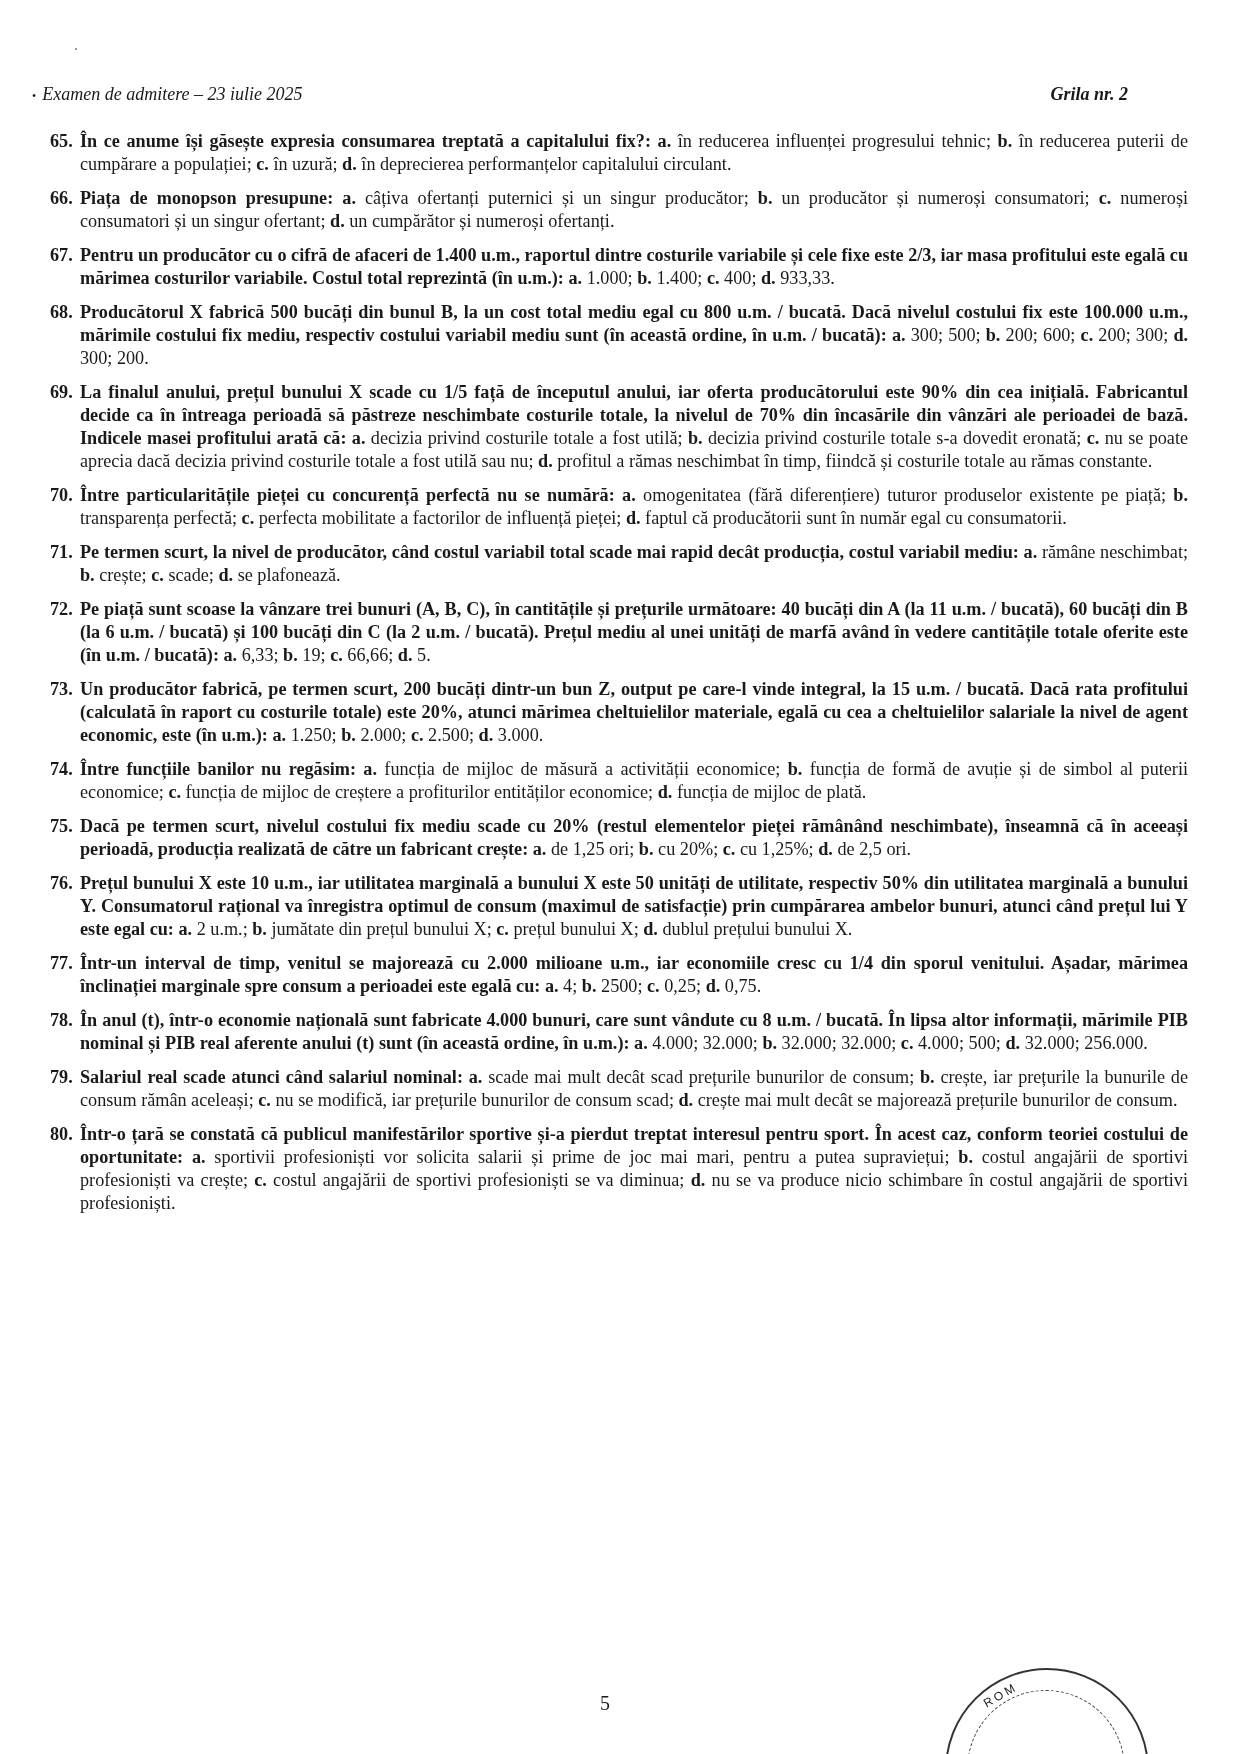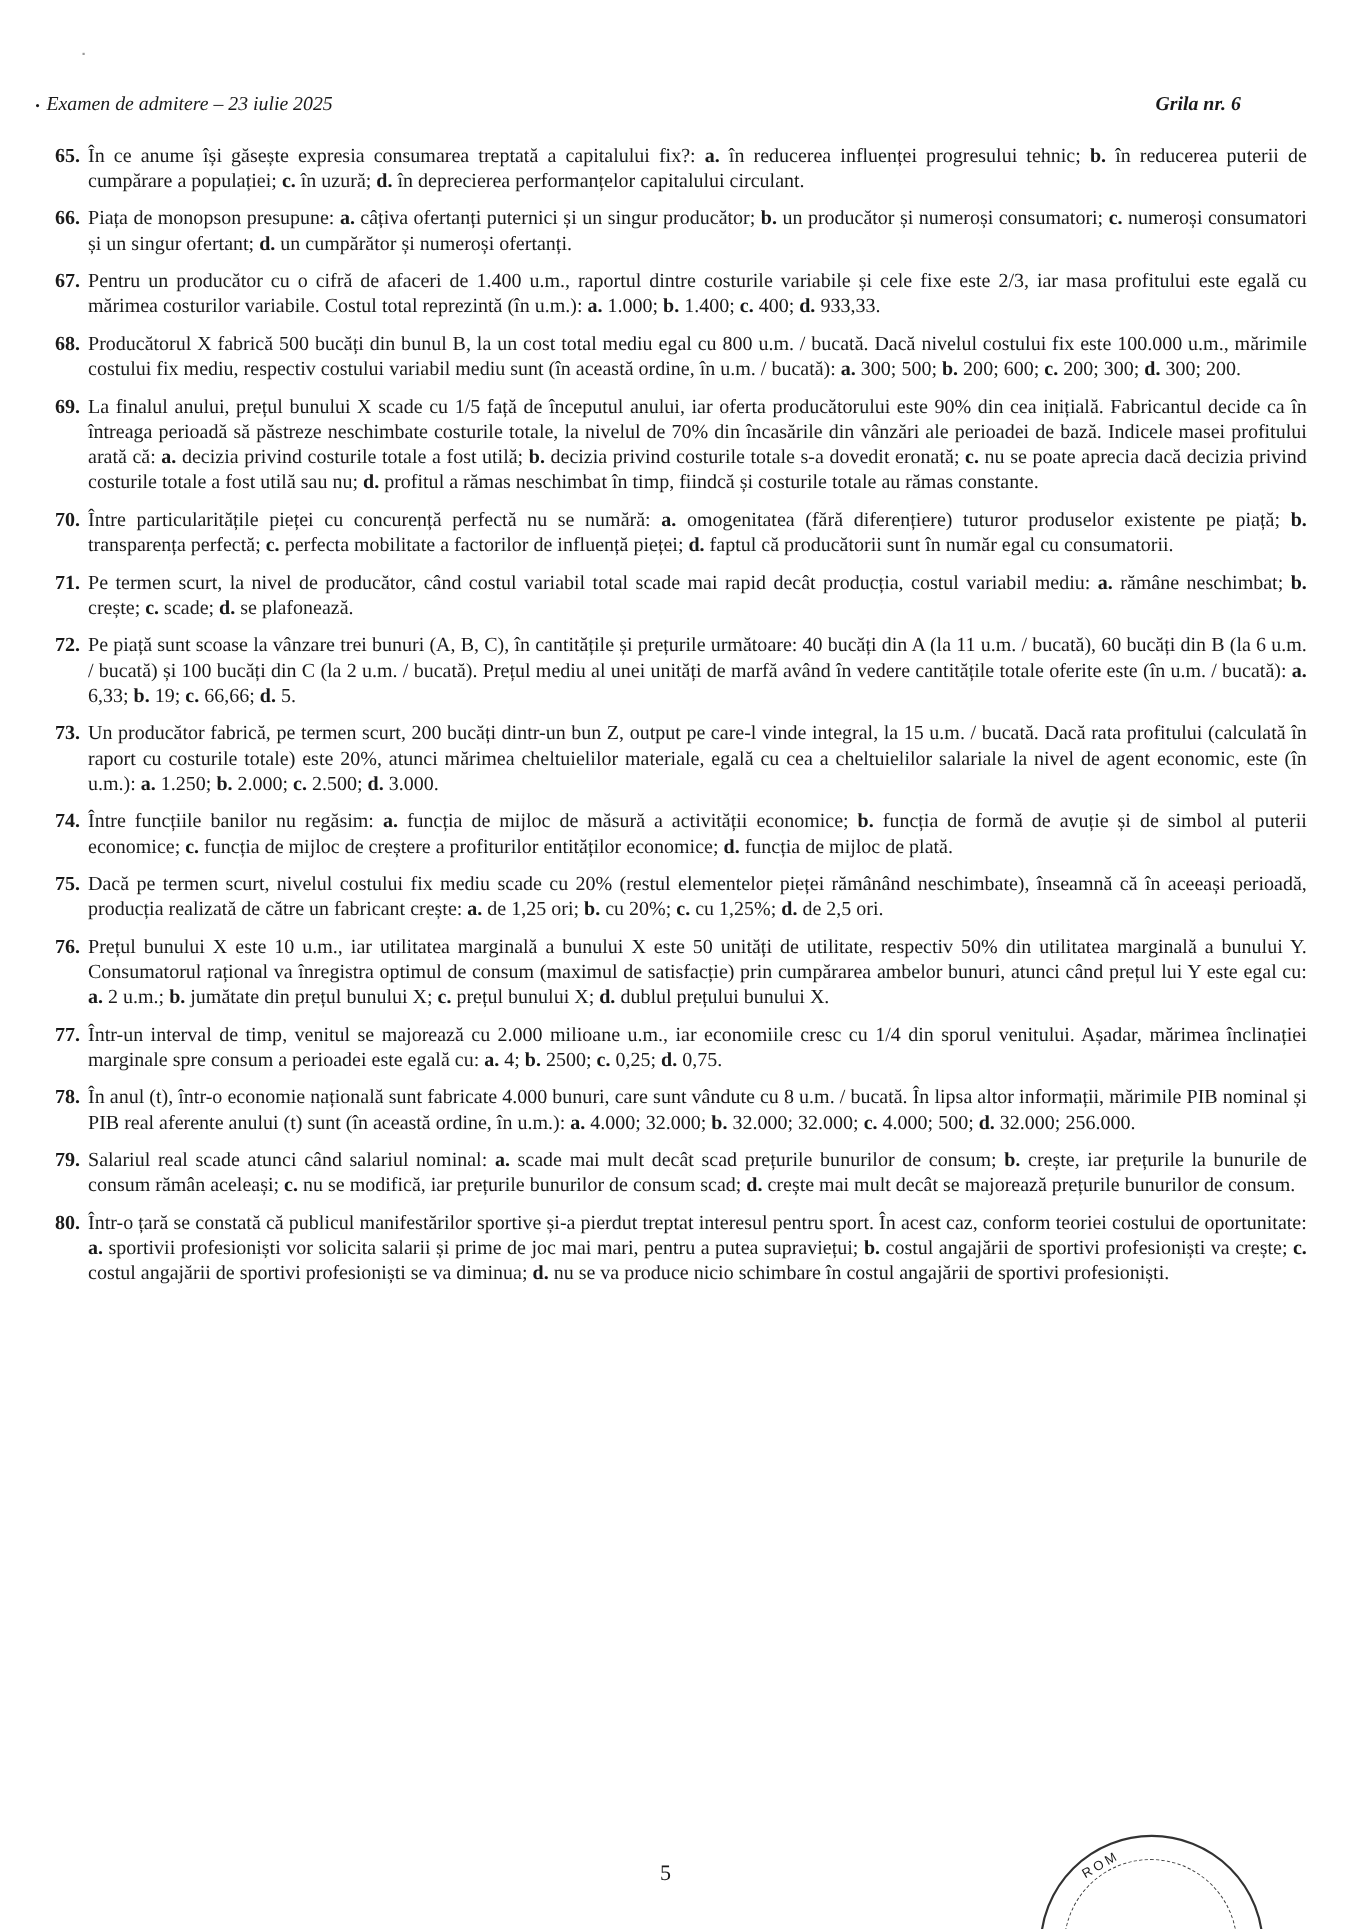--- a/index.html
+++ b/index.html
@@ -21,21 +21,21 @@
   }
   .q {
     position: relative; padding-left: 42px;
     font-size: 18.2px; line-height: 23px;
     text-align: justify;
     margin-bottom: 11px;
   }
   .q .num {
     position: absolute; left: 12px; top: 0; font-weight: bold;
   }
-  .q .stem { font-weight: normal; }
+  .q .stem { font-weight: bold; }
   .q .opt-letter { font-weight: bold; }
   .page-number {
     position: absolute; top: 1692px; left: 0; width: 1240px;
     text-align: center; font-size: 20px; margin-left: -15px;
   }
   .stamp {
     position: absolute; left: 945px; top: 1668px; width: 200px; height: 200px;
     border-radius: 50%;
     border: 2px solid #333;
   }
@@ -50,21 +50,21 @@
   }
   .dot-mark { position: absolute; left: 75px; top: 48px; width: 2px; height: 2px; background: #999; }
 </style>
 </head>
 <body>
 
 <div class="dot-mark"></div>
 
 <div class="header">
   <span><span class="left-mark">•</span><span class="title">Examen de admitere – 23 iulie 2025</span></span>
-  <span class="grila">Grila nr. 6</span>
+  <span class="grila">Grila nr. 2</span>
 </div>
 
 <div class="questions" id="questions">
     <div class="q"><span class="num">65.</span><span class="stem">În ce anume își găsește expresia consumarea treptată a capitalului fix?:</span> <span><span class="opt-letter">a.</span> <span>în reducerea influenței progresului tehnic;</span></span> <span><span class="opt-letter">b.</span> <span>în reducerea puterii de cumpărare a populației;</span></span> <span><span class="opt-letter">c.</span> <span>în uzură;</span></span> <span><span class="opt-letter">d.</span> <span>în deprecierea performanțelor capitalului circulant.</span></span></div>
     <div class="q"><span class="num">66.</span><span class="stem">Piața de monopson presupune:</span> <span><span class="opt-letter">a.</span> <span>câțiva ofertanți puternici și un singur producător;</span></span> <span><span class="opt-letter">b.</span> <span>un producător și numeroși consumatori;</span></span> <span><span class="opt-letter">c.</span> <span>numeroși consumatori și un singur ofertant;</span></span> <span><span class="opt-letter">d.</span> <span>un cumpărător și numeroși ofertanți.</span></span></div>
     <div class="q"><span class="num">67.</span><span class="stem">Pentru un producător cu o cifră de afaceri de 1.400 u.m., raportul dintre costurile variabile și cele fixe este 2/3, iar masa profitului este egală cu mărimea costurilor variabile. Costul total reprezintă (în u.m.):</span> <span><span class="opt-letter">a.</span> <span>1.000;</span></span> <span><span class="opt-letter">b.</span> <span>1.400;</span></span> <span><span class="opt-letter">c.</span> <span>400;</span></span> <span><span class="opt-letter">d.</span> <span>933,33.</span></span></div>
     <div class="q"><span class="num">68.</span><span class="stem">Producătorul X fabrică 500 bucăți din bunul B, la un cost total mediu egal cu 800 u.m. / bucată. Dacă nivelul costului fix este 100.000 u.m., mărimile costului fix mediu, respectiv costului variabil mediu sunt (în această ordine, în u.m. / bucată):</span> <span><span class="opt-letter">a.</span> <span>300; 500;</span></span> <span><span class="opt-letter">b.</span> <span>200; 600;</span></span> <span><span class="opt-letter">c.</span> <span>200; 300;</span></span> <span><span class="opt-letter">d.</span> <span>300; 200.</span></span></div>
     <div class="q"><span class="num">69.</span><span class="stem">La finalul anului, prețul bunului X scade cu 1/5 față de începutul anului, iar oferta producătorului este 90% din cea inițială. Fabricantul decide ca în întreaga perioadă să păstreze neschimbate costurile totale, la nivelul de 70% din încasările din vânzări ale perioadei de bază. Indicele masei profitului arată că:</span> <span><span class="opt-letter">a.</span> <span>decizia privind costurile totale a fost utilă;</span></span> <span><span class="opt-letter">b.</span> <span>decizia privind costurile totale s-a dovedit eronată;</span></span> <span><span class="opt-letter">c.</span> <span>nu se poate aprecia dacă decizia privind costurile totale a fost utilă sau nu;</span></span> <span><span class="opt-letter">d.</span> <span>profitul a rămas neschimbat în timp, fiindcă și costurile totale au rămas constante.</span></span></div>
     <div class="q"><span class="num">70.</span><span class="stem">Între particularitățile pieței cu concurență perfectă nu se numără:</span> <span><span class="opt-letter">a.</span> <span>omogenitatea (fără diferențiere) tuturor produselor existente pe piață;</span></span> <span><span class="opt-letter">b.</span> <span>transparența perfectă;</span></span> <span><span class="opt-letter">c.</span> <span>perfecta mobilitate a factorilor de influență pieței;</span></span> <span><span class="opt-letter">d.</span> <span>faptul că producătorii sunt în număr egal cu consumatorii.</span></span></div>
     <div class="q"><span class="num">71.</span><span class="stem">Pe termen scurt, la nivel de producător, când costul variabil total scade mai rapid decât producția, costul variabil mediu:</span> <span><span class="opt-letter">a.</span> <span>rămâne neschimbat;</span></span> <span><span class="opt-letter">b.</span> <span>crește;</span></span> <span><span class="opt-letter">c.</span> <span>scade;</span></span> <span><span class="opt-letter">d.</span> <span>se plafonează.</span></span></div>

